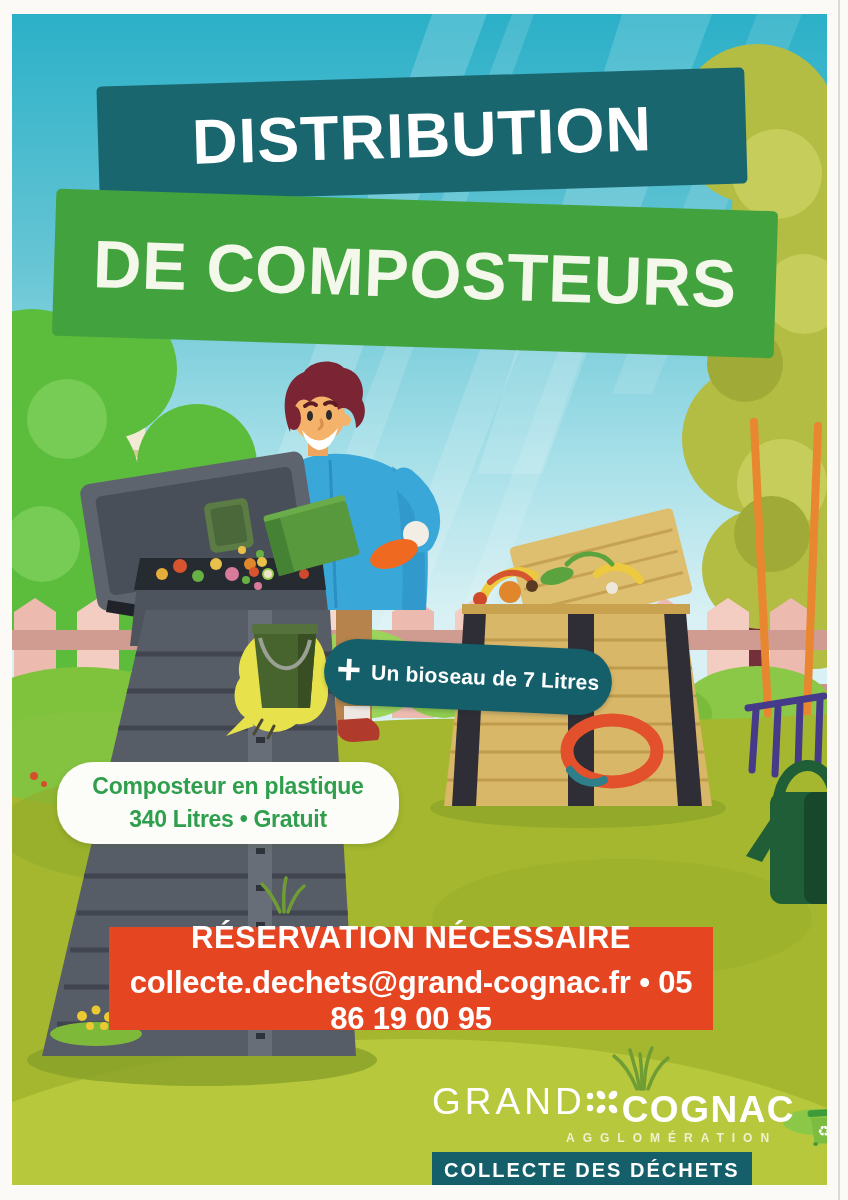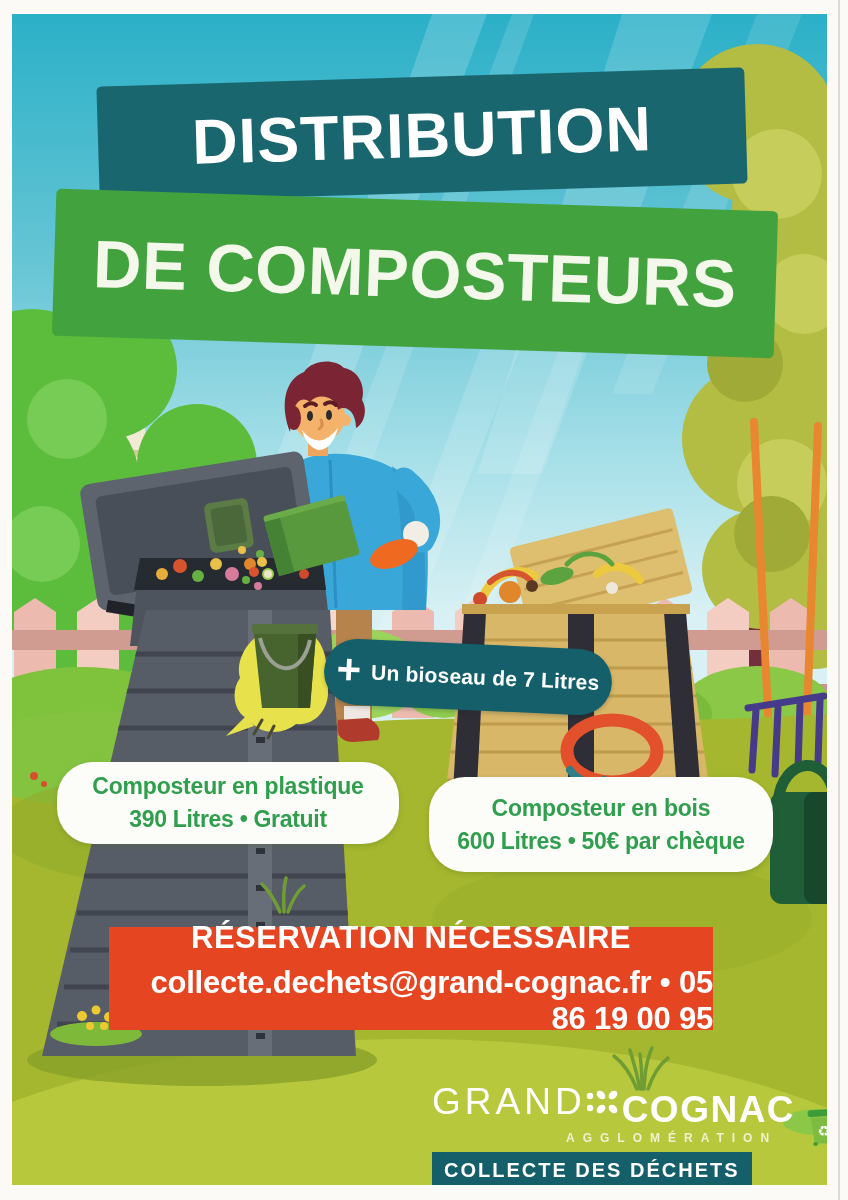--- a/index.html
+++ b/index.html
@@ -43,21 +43,21 @@
     box-shadow:0 2px 5px rgba(80,100,30,.25);
   }
   .offer-plastic{left:45px;top:748px;width:342px;height:82px;}
   .offer-wood{left:417px;top:763px;width:344px;height:95px;}
   .offer .name{font-size:23px;letter-spacing:-0.2px;}
   .offer .details{font-size:23px;letter-spacing:-0.3px;}
 
   .reservation{
     position:absolute;left:97px;top:913px;width:604px;height:103px;
     background:#e64522;color:#ffffff;display:flex;flex-direction:column;
-    align-items:center;justify-content:center;gap:9px;text-align:right;
+    align-items:center;justify-content:center;gap:9px;text-align:center;
   }
   .reservation .res-title{font-size:31px;font-weight:800;letter-spacing:.5px;}
   .reservation .res-contact{font-size:31px;font-weight:bold;letter-spacing:-0.2px;}
 
   .logo{
     position:absolute;left:420px;top:1060px;width:412px;height:110px;
     display:flex;flex-direction:row;align-items:flex-start;
   }
   .logo-text{display:flex;flex-direction:column;align-items:flex-start;}
   .brand-row{display:flex;align-items:center;color:#ffffff;line-height:1;}
@@ -405,27 +405,23 @@
     <span>DE COMPOSTEURS</span>
   </div>
 
   <div class="badge">
     <span class="plus">+</span>
     <span class="label">Un bioseau de 7 Litres</span>
   </div>
 
   <div class="offer offer-plastic">
     <span class="name">Composteur en plastique</span>
-    <span class="details">390 Litres • Gratuit</span>
-  </div>
-
-  <div class="offer offer-wood">
-    <span class="name">Composteur en bois</span>
-    <span class="details">600 Litres • 50€ par chèque</span>
-  </div>
+    <span class="details">340 Litres • Gratuit</span>
+  </div>
+
 
   <div class="reservation">
     <span class="res-title">RÉSERVATION NÉCESSAIRE</span>
     <span class="res-contact">collecte.dechets@grand-cognac.fr • 05 86 19 00 95</span>
   </div>
 
   <div class="logo">
     <div class="logo-text">
       <div class="brand-row">
         <span class="brand-left">GRAND</span>

